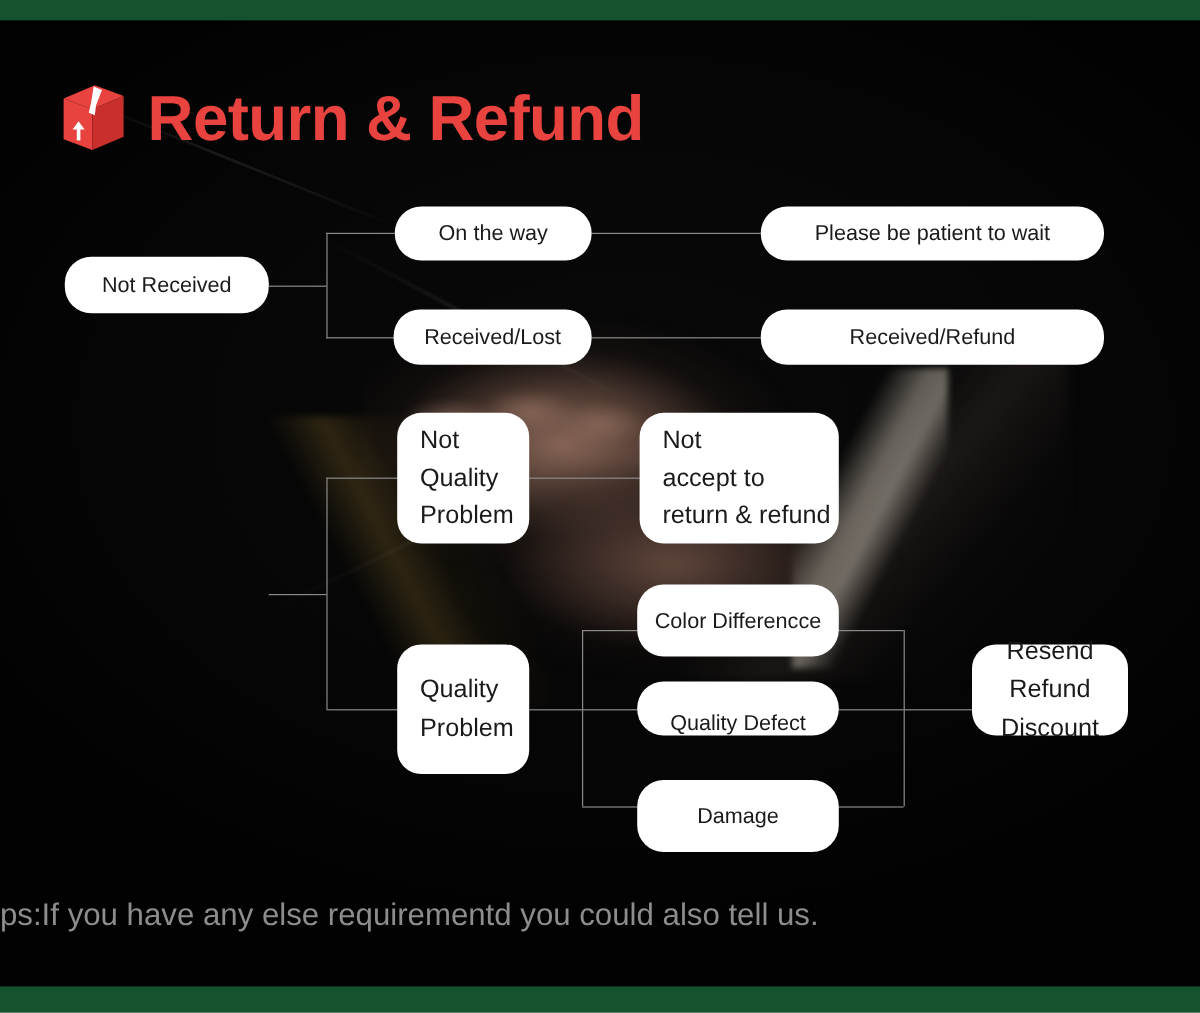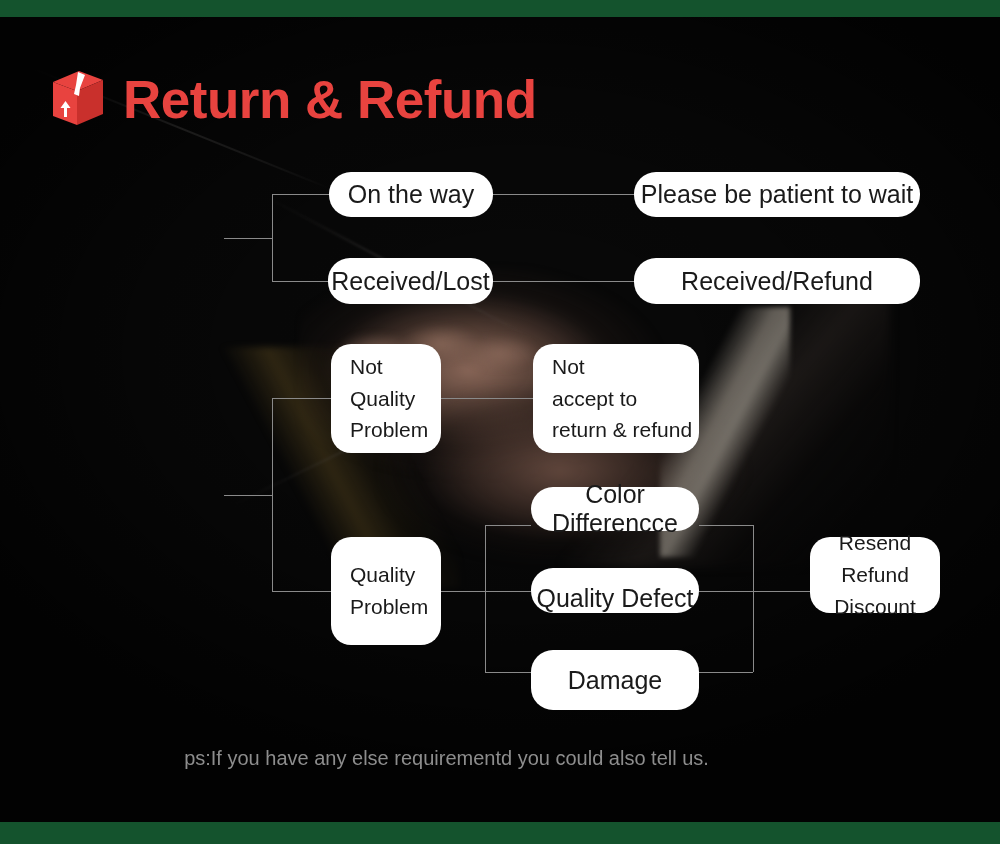--- a/index.html
+++ b/index.html
@@ -115,21 +115,21 @@
     color:#1a1a1a;
     box-sizing:border-box;
     display:flex;
     align-items:center;
     white-space:pre-line;
   }
   .node.pill{
     border-radius:22px;
     justify-content:center;
     text-align:center;
-    font-size:25px;
+    font-size:18px;
   }
   .node.block{
     border-radius:20px;
     justify-content:flex-start;
     text-align:left;
     font-size:21px;
     line-height:1.52;
     padding-left:19px;
   }
   .node.block.center{
@@ -140,23 +140,22 @@
 
   
   .ln{ position:absolute; background:#8a8a8a; }
   .ln.h{ height:1px; }
   .ln.v{ width:1px; }
 
   
   .note{
     position:absolute;
     left:0; top:730px; width:893px;
-    text-align:center;
     color:#8d8d8d;
-    font-size:20px;
+    font-size:26px;
   }
 </style>
 </head>
 <body>
 
 <div class="page">
 
   <div class="canvas">
 
     <div class="bg-photo">
@@ -217,20 +216,23 @@
     <div class="ln h" style="left:485px; top:508px; width:46px;"></div>
     <div class="ln h" style="left:485px; top:574px; width:46px;"></div>
     <div class="ln h" style="left:485px; top:655px; width:46px;"></div>
 
     <div class="ln h" style="left:699px; top:508px; width:54px;"></div>
     <div class="ln h" style="left:699px; top:574px; width:54px;"></div>
     <div class="ln h" style="left:699px; top:655px; width:54px;"></div>
     <div class="ln v" style="left:753px; top:508px; height:147px;"></div>
     <div class="ln h" style="left:753px; top:574px; width:57px;"></div>
 
+    <div class="node pill" style="left:54px; top:197px; width:170px; height:47px;">
+      <span>Not Received</span>
+    </div>
 
     <div class="node pill" style="left:329px; top:155px; width:164px; height:45px;">
       <span>On the way</span>
     </div>
 
     <div class="node pill" style="left:328px; top:241px; width:165px; height:46px;text-align:center;">
       <span>Received/Lost</span>
     </div>
 
     <div class="node pill" style="left:634px; top:155px; width:286px; height:45px;">
@@ -252,21 +254,21 @@
       <span>Not
 accept to
 return &amp; refund</span>
     </div>
 
     <div class="node block" style="left:331px; top:520px; width:110px; height:108px;">
       <span>Quality
 Problem</span>
     </div>
 
-    <div class="node pill" style="left:531px; top:470px; width:168px; height:44px;">
+    <div class="node pill" style="left:531px; top:470px; width:168px; height:60px;">
       <span>Color Differencce</span>
     </div>
 
     <div class="node pill" style="left:531px; top:551px; width:168px; height:45px;align-items:flex-end;">
       <span>Quality Defect</span>
     </div>
 
     <div class="node pill" style="left:531px; top:633px; width:168px; height:60px;">
       <span>Damage</span>
     </div>

